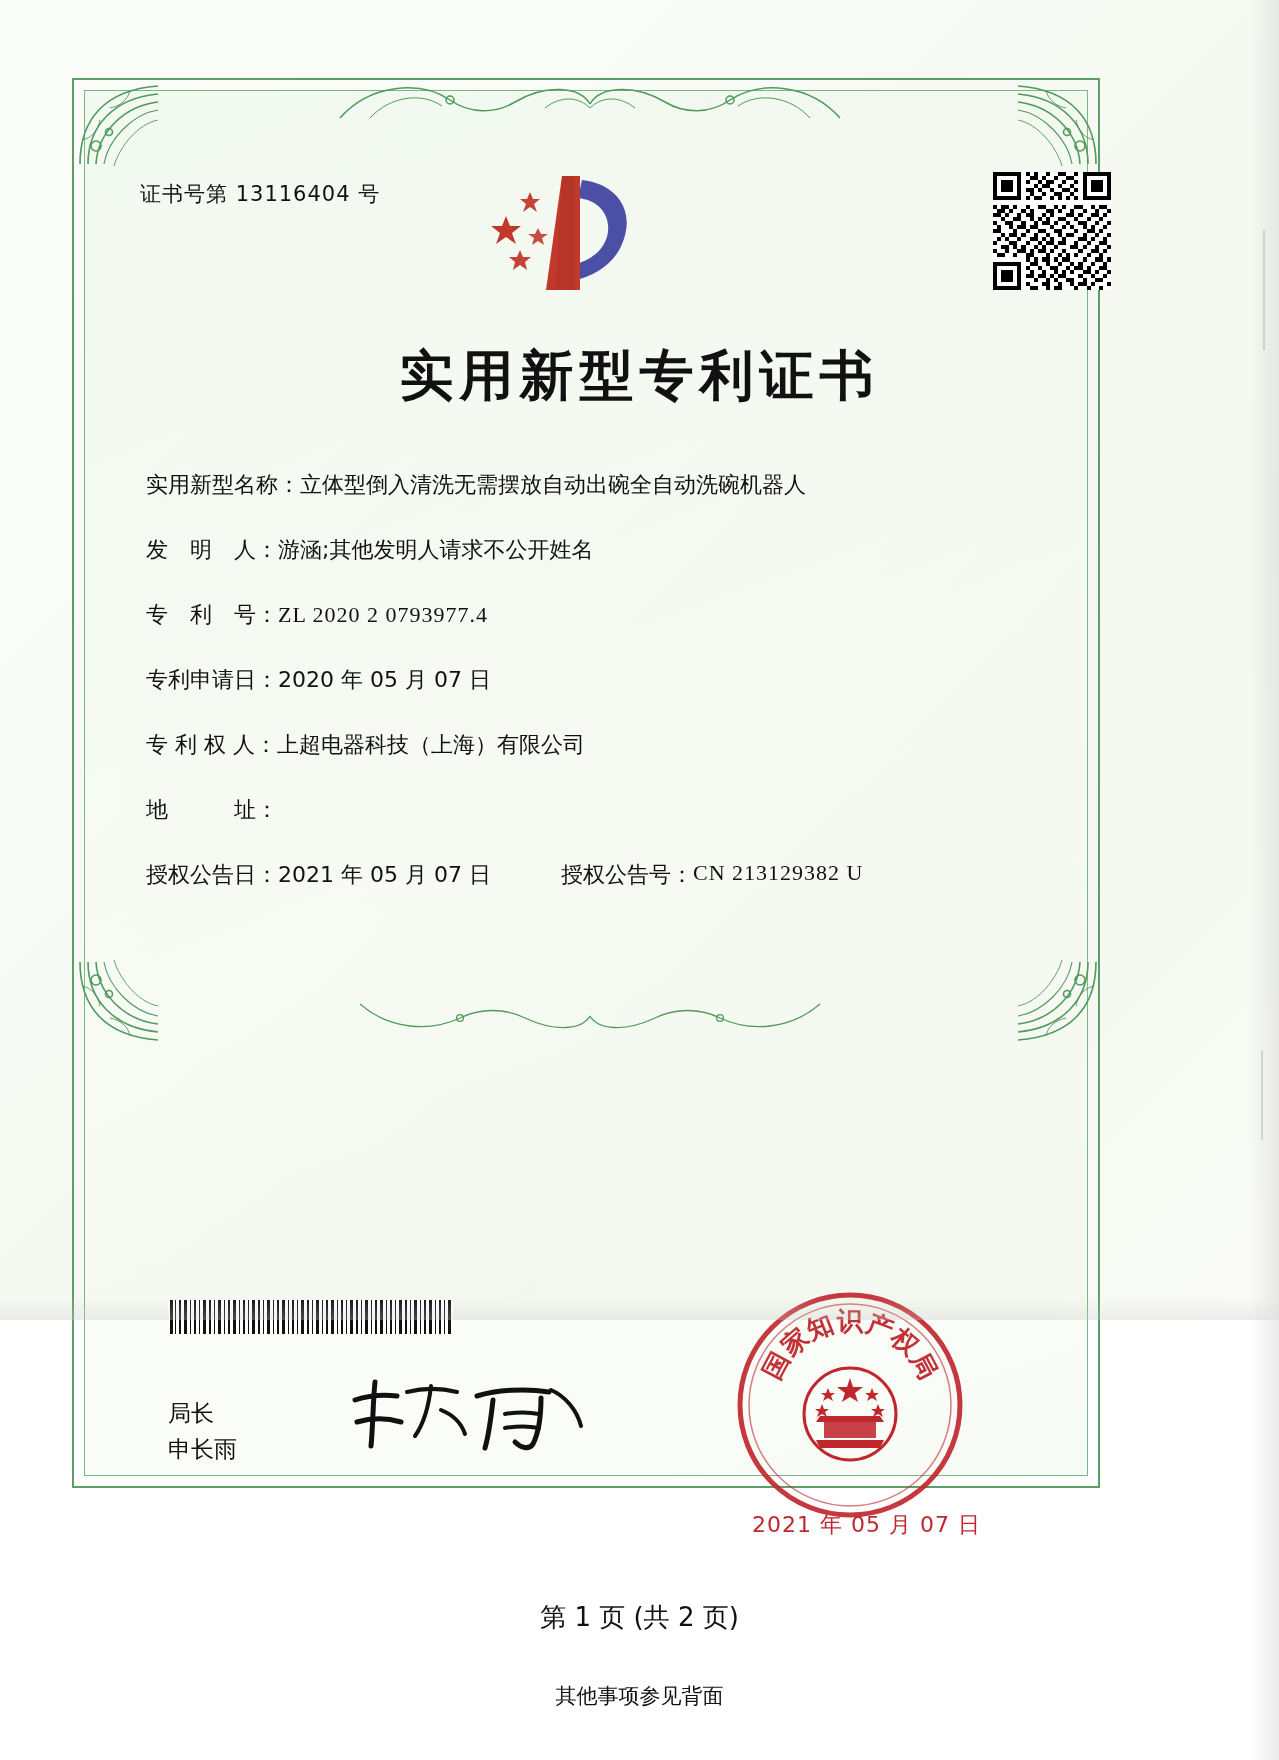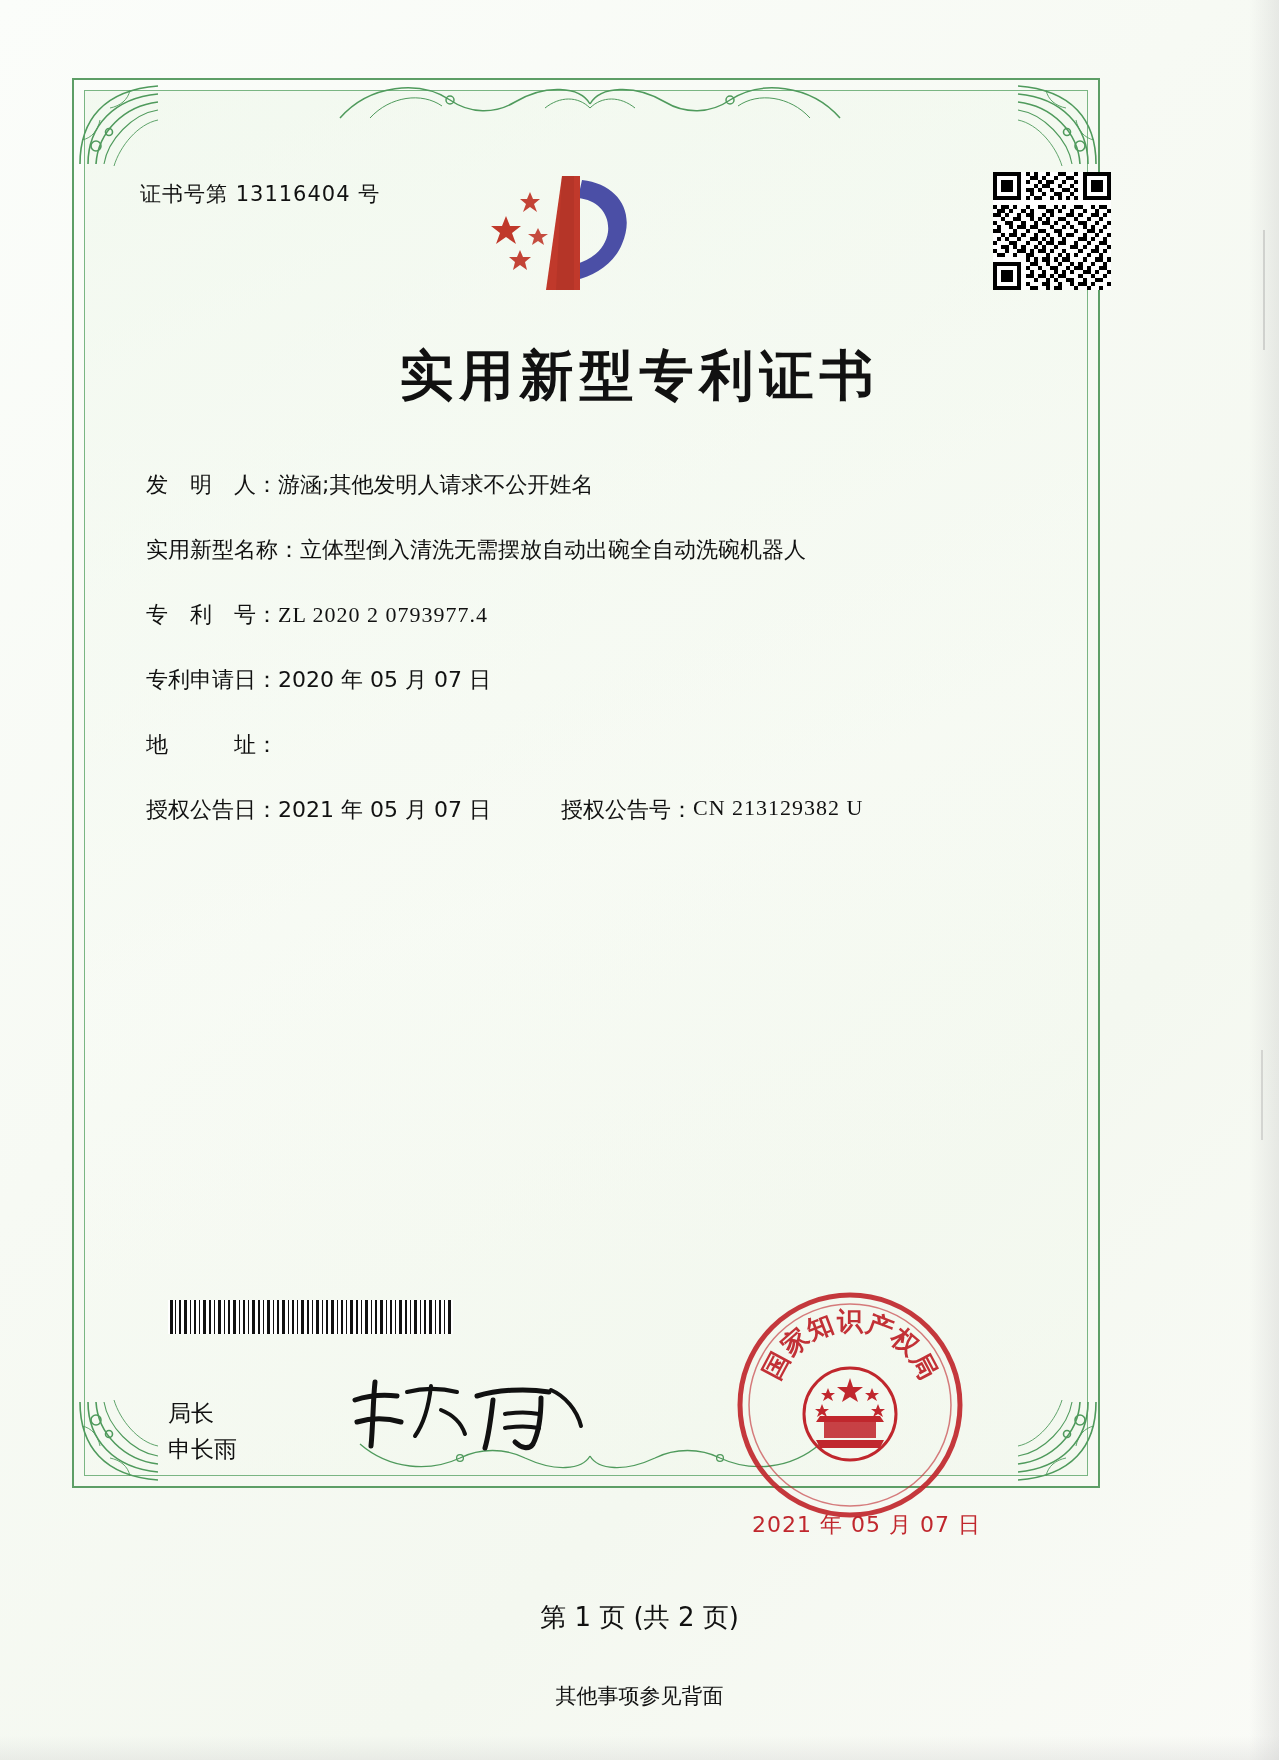--- a/index.html
+++ b/index.html
@@ -13,21 +13,21 @@
     font-family: "Liberation Serif", serif;
     color: #1a1a1a;
     position: relative;
     overflow: hidden;
   }
 
   .page {
     position: absolute;
     left: 0; top: 0;
     width: 1279px;
-    height: 1760px;
+    height: 1320px;
     background: linear-gradient(135deg, #fbfdfa 0%, #f7faf4 40%, #f4f8f0 70%, #fafbf7 100%);
   }
 
   
   .frame-outer {
     position: absolute;
     left: 72px; top: 78px;
     width: 1028px;
     height: 1410px;
     border: 2px solid #5d9e66;
@@ -578,34 +578,38 @@
           <rect x="23" y="28" width="1" height="1"></rect>
           <rect x="26" y="28" width="1" height="1"></rect>
       </g>
     </svg>
   </div>
 
   <div class="title">实用新型专利证书</div>
 
   <div class="fields">
     <div class="row">
+      <span class="label">实用新型名称：</span>
+      <span class="value">立体型倒入清洗无需摆放自动出碗全自动洗碗机器人</span>
+    </div>
+    <div class="row">
       <span class="label">发　明　人：</span>
       <span class="value">游涵;其他发明人请求不公开姓名</span>
-    </div>
-    <div class="row">
-      <span class="label">实用新型名称：</span>
-      <span class="value">立体型倒入清洗无需摆放自动出碗全自动洗碗机器人</span>
     </div>
     <div class="row">
       <span class="label">专　利　号：</span>
       <span class="value mono">ZL 2020 2 0793977.4</span>
     </div>
     <div class="row">
       <span class="label">专利申请日：</span>
       <span class="value">2020 年 05 月 07 日</span>
+    </div>
+    <div class="row">
+      <span class="label">专 利 权 人：</span>
+      <span class="value">上超电器科技（上海）有限公司</span>
     </div>
     <div class="row">
       <span class="label">地　　　址：</span>
     </div>
     <div class="row row-split">
       <span class="split-left">
         <span class="label">授权公告日：</span>
         <span class="value">2021 年 05 月 07 日</span>
       </span>
       <span class="split-right">

